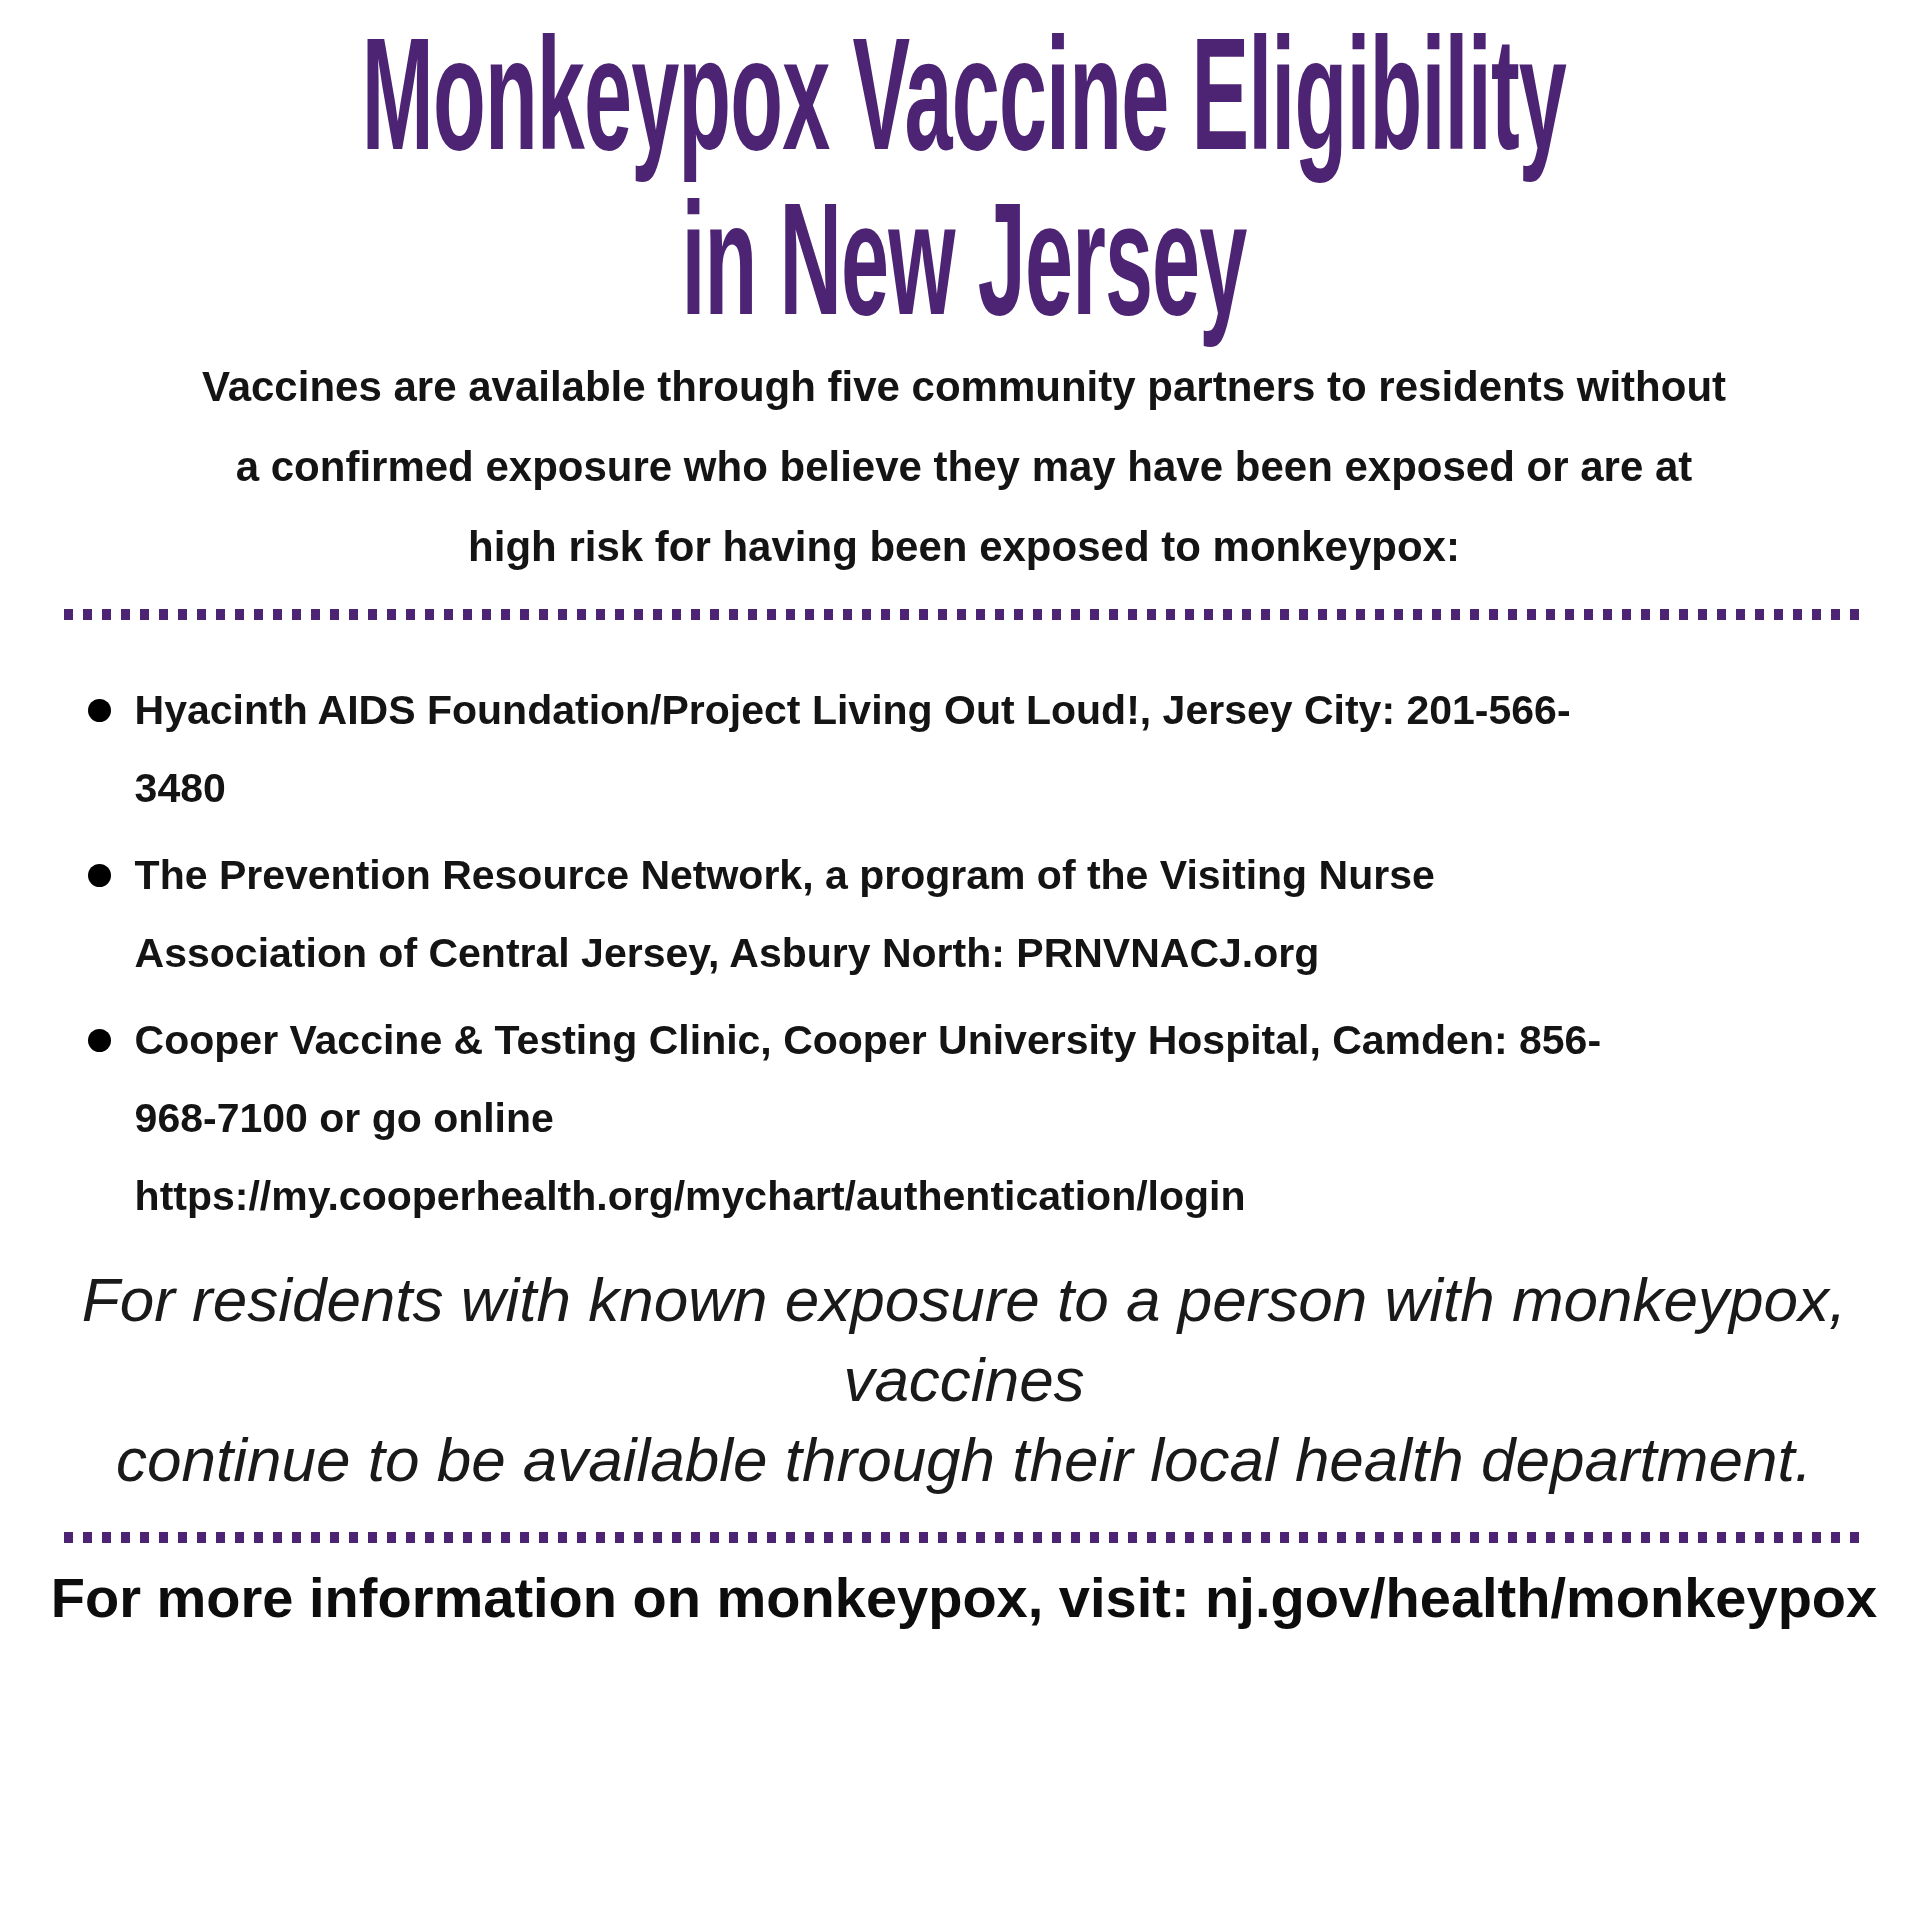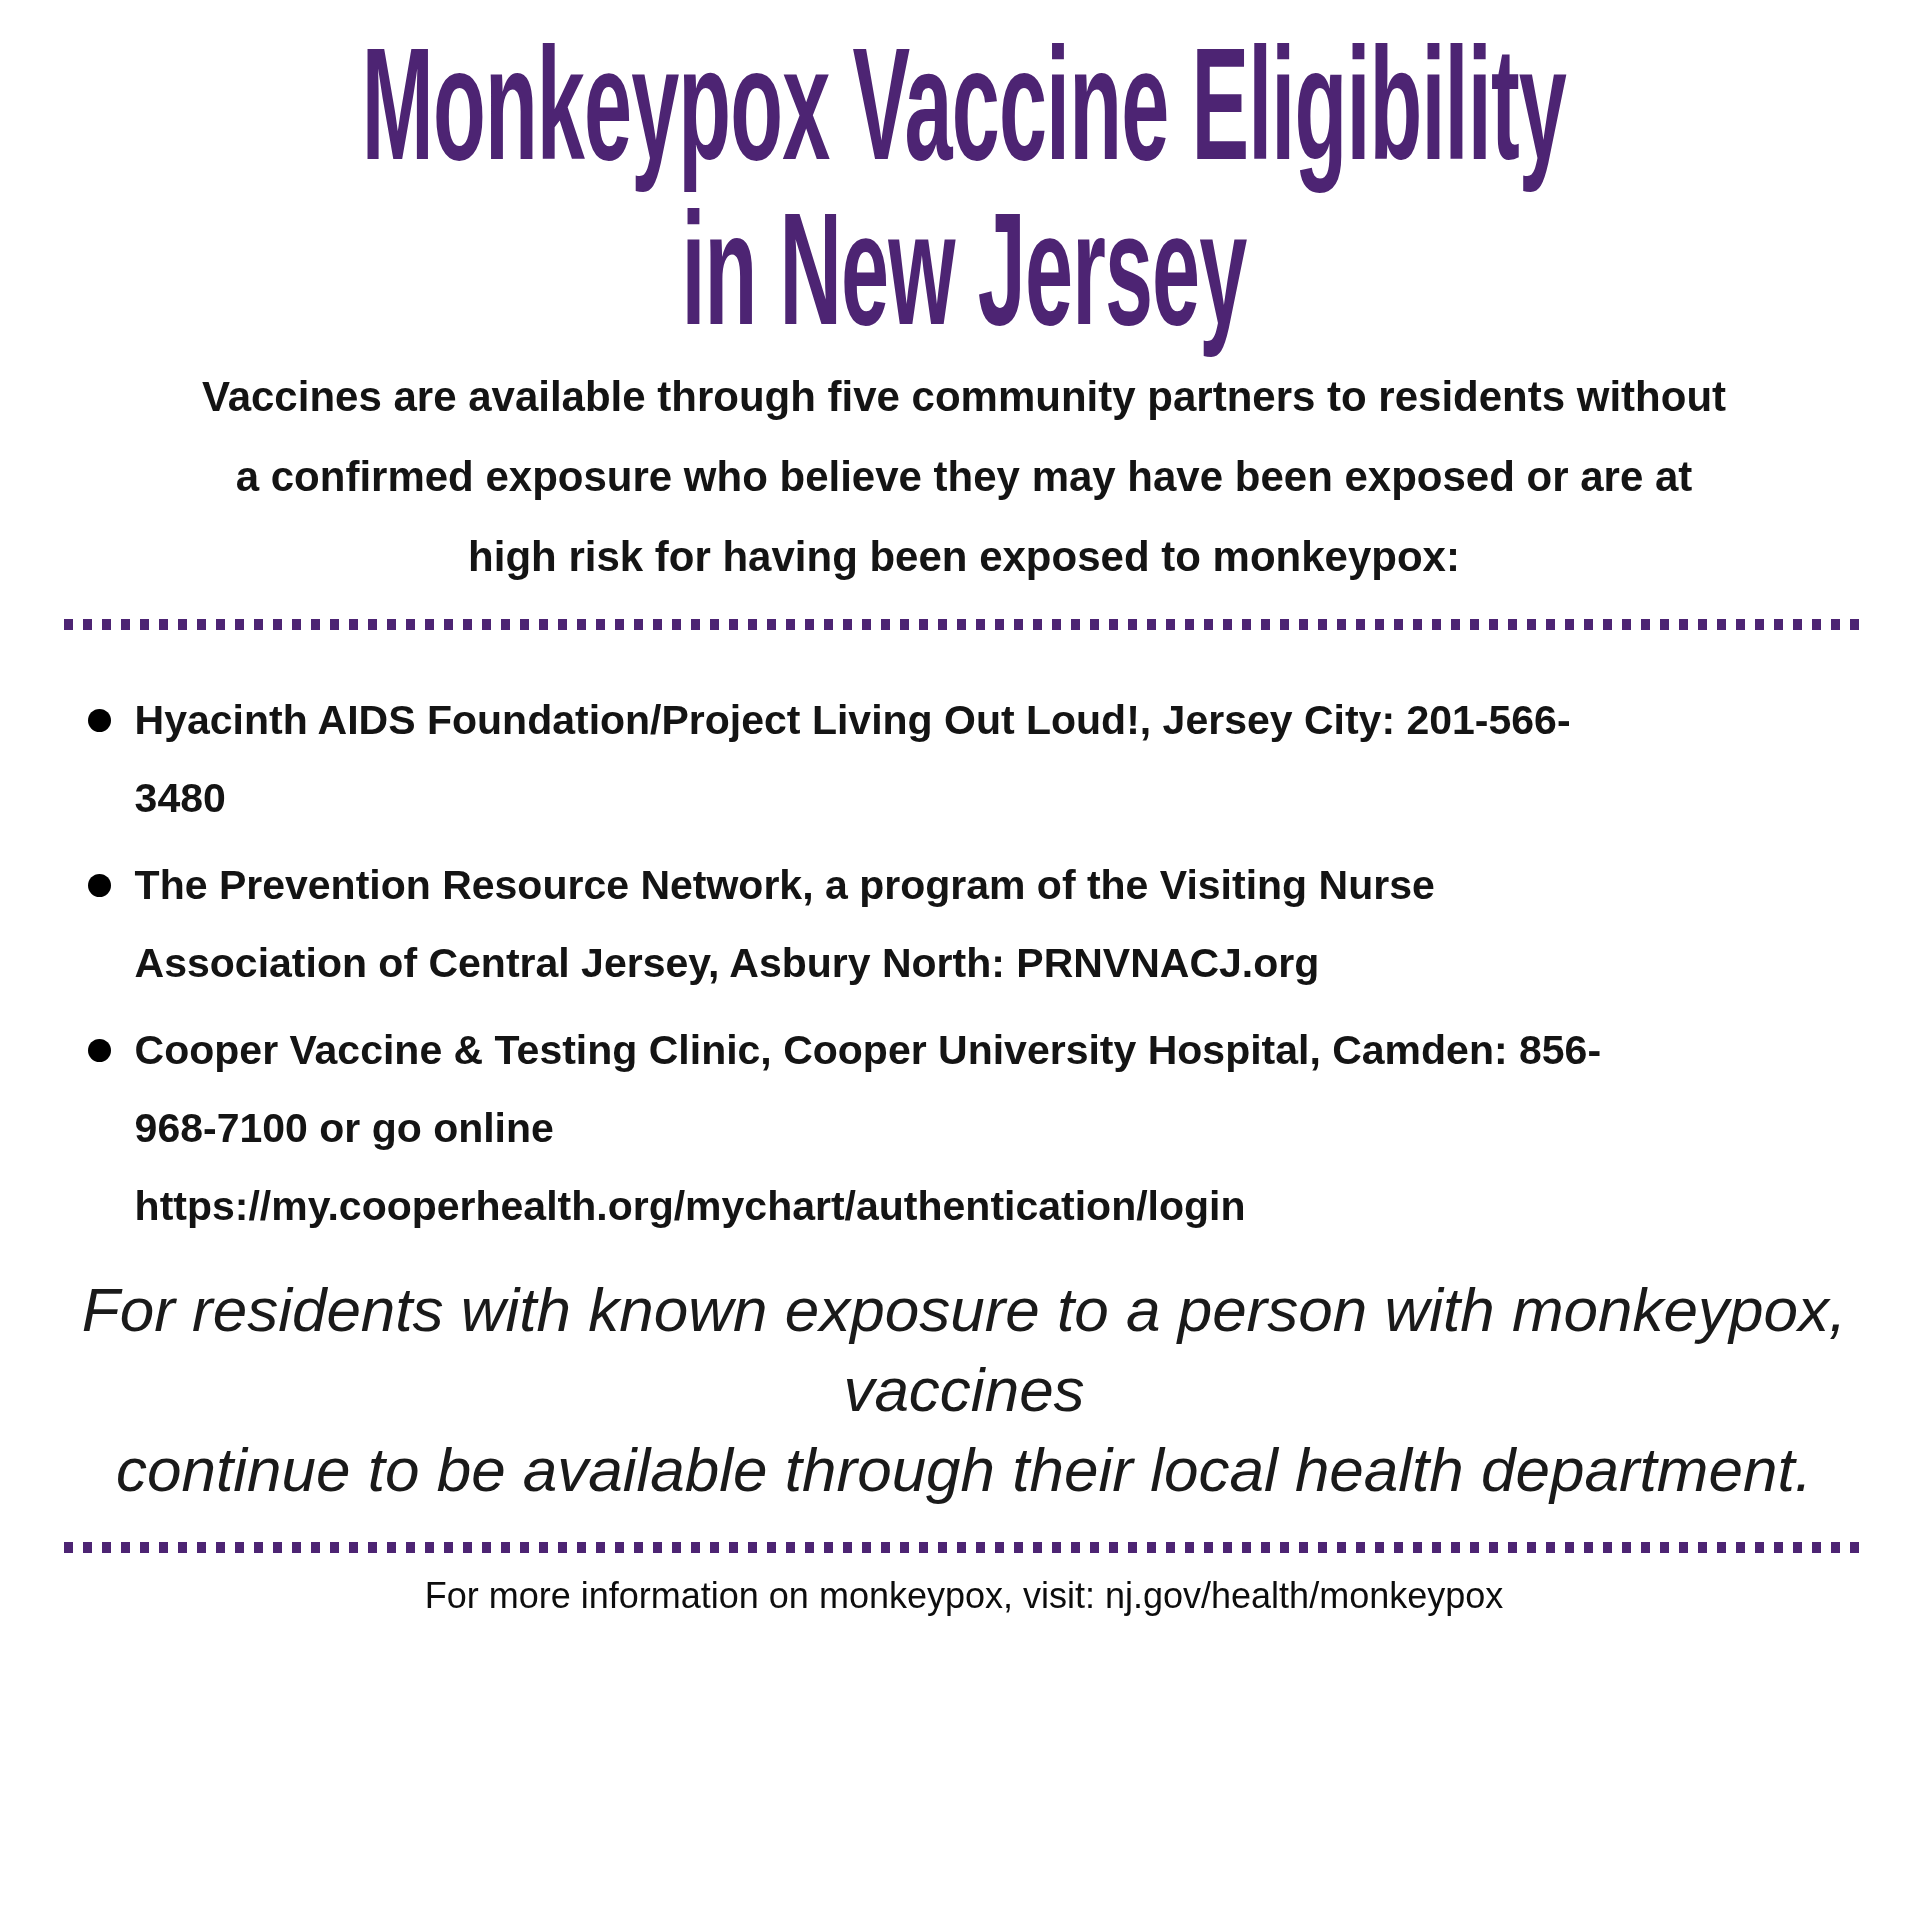--- a/index.html
+++ b/index.html
@@ -12,21 +12,21 @@
     width: 1928px;
     height: 1928px;
     background: #ffffff;
     font-family: "Liberation Sans", sans-serif;
     color: #111111;
     overflow: hidden;
   }
 
   
   .title-wrap {
-    padding-top: 22px;
+    padding-top: 12px;
     display: flex;
     justify-content: center;
     align-items: flex-end;
   }
   .title {
     margin: 0;
     font-size: 160px;
     font-weight: bold;
     line-height: 1.03;
     color: #4d2473;
@@ -95,22 +95,22 @@
     font-style: italic;
     line-height: 80px;
     text-align: center;
     white-space: pre-line;
     color: #1a1a1a;
   }
 
   
   .footer {
     margin: 22px 25px 0 25px;
-    font-size: 36px;
-    font-weight: normal;
+    font-size: 56px;
+    font-weight: bold;
     text-align: center;
     color: #0d0d0d;
   }
 </style>
 </head>
 <body>
 
 <div class="page">
 
   <div class="title-wrap">

